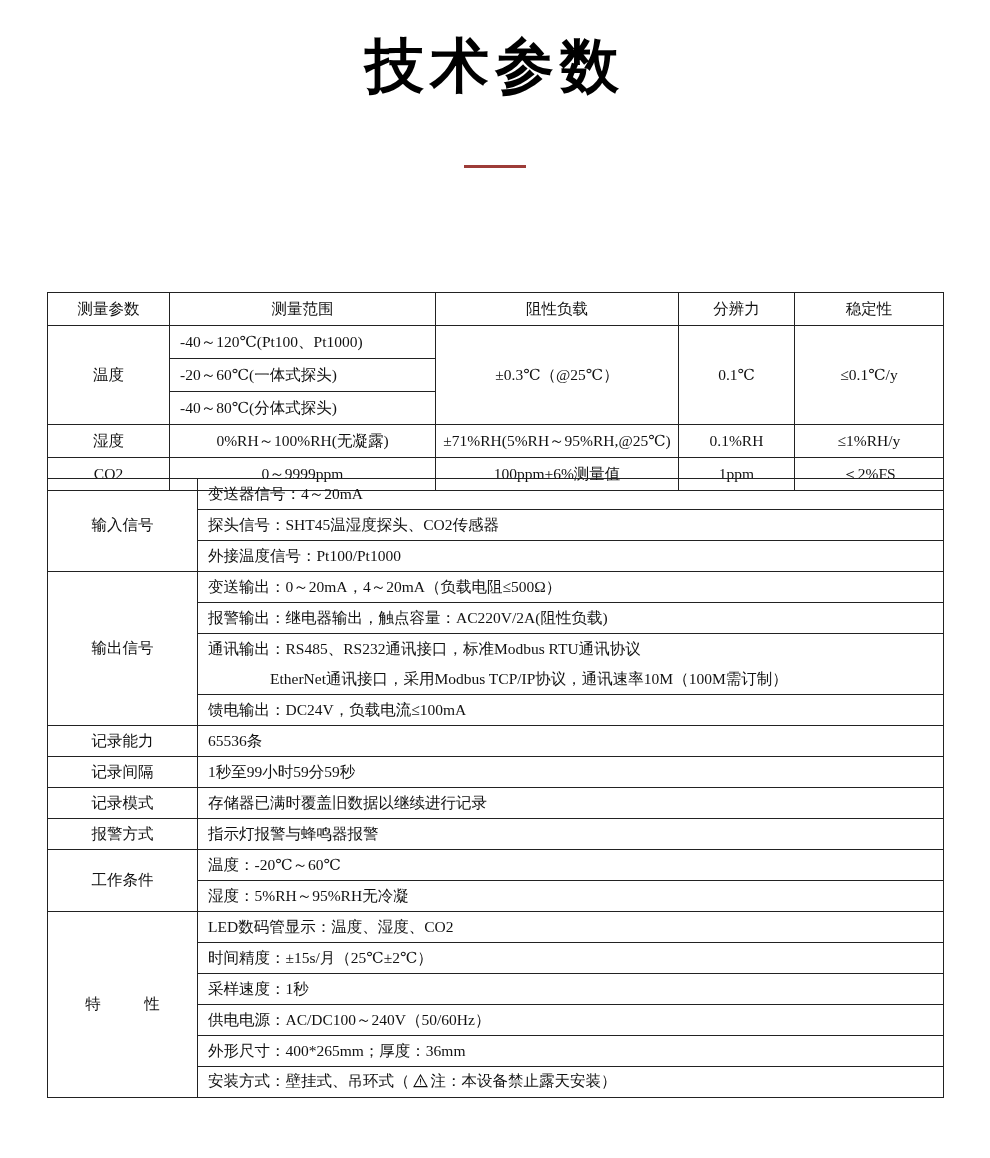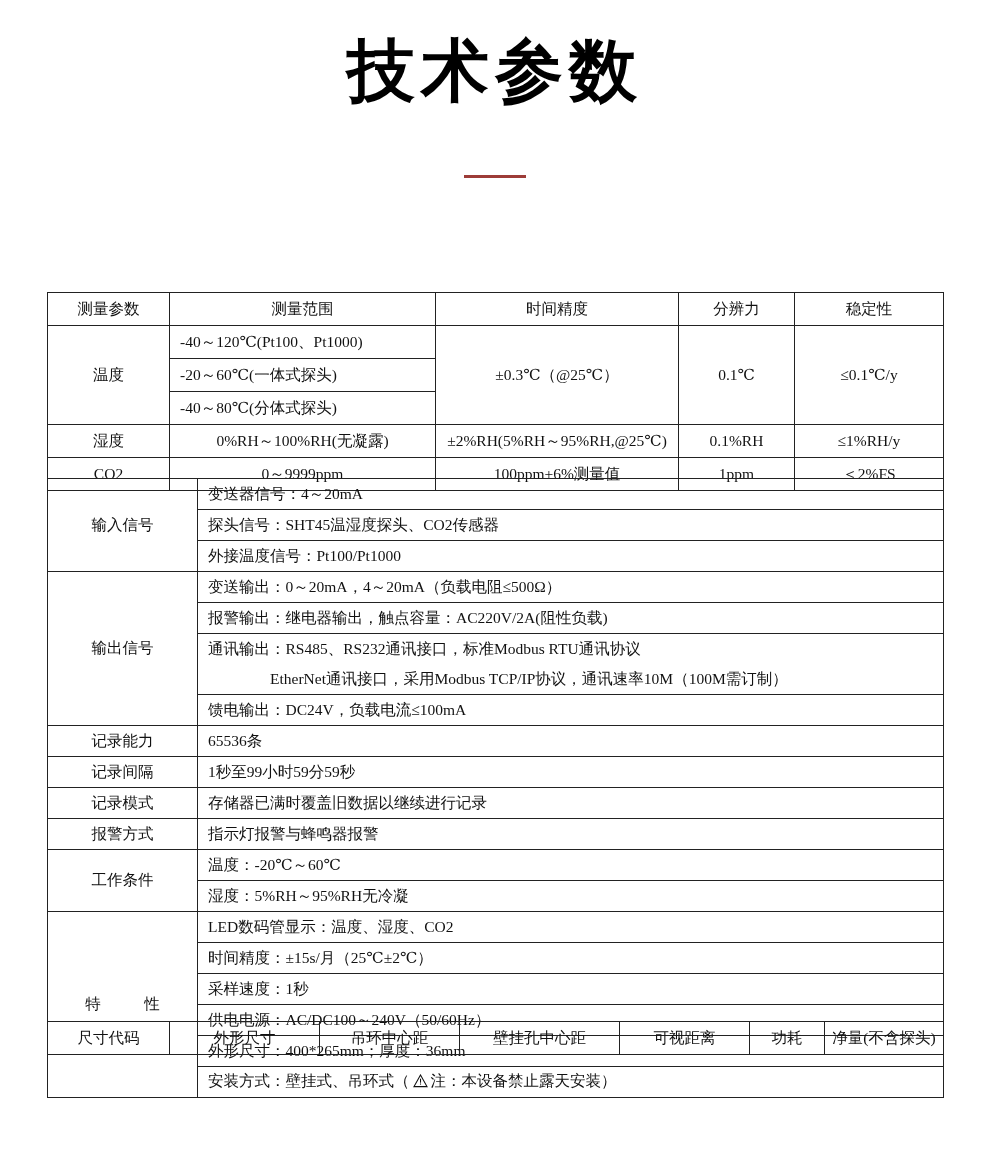--- a/index.html
+++ b/index.html
@@ -22,21 +22,21 @@
   }
 
   
   .title-block {
     text-align: center;
     padding-top: 34px;
   }
   .main-title {
     font-family: "DejaVu Sans", "Liberation Sans", sans-serif;
     font-weight: bold;
-    font-size: 68px;
+    font-size: 59px;
     letter-spacing: 6px;
     color: #000000;
     line-height: 1.1;
   }
   .title-rule {
     width: 62px;
     height: 3px;
     background: #9d3c38;
     margin: 66px auto 0 auto;
   }
@@ -138,21 +138,21 @@
         <col style="width:122px">
         <col style="width:266px">
         <col style="width:243px">
         <col style="width:116px">
         <col style="width:149px">
       </colgroup>
       <tbody>
         <tr>
           <td>测量参数</td>
           <td>测量范围</td>
-          <td>时间精度</td>
+          <td>阻性负载</td>
           <td>分辨力</td>
           <td>稳定性</td>
         </tr>
 
         <tr>
           <td rowspan="3">温度</td>
           <td class="range-cell">-40～120℃(Pt100、Pt1000)</td>
           <td rowspan="3">±0.3℃（@25℃）</td>
           <td rowspan="3">0.1℃</td>
           <td rowspan="3">≤0.1℃/y</td>
@@ -160,21 +160,21 @@
         <tr>
           <td class="range-cell">-20～60℃(一体式探头)</td>
         </tr>
         <tr>
           <td class="range-cell">-40～80℃(分体式探头)</td>
         </tr>
 
         <tr>
           <td>湿度</td>
           <td>0%RH～100%RH(无凝露)</td>
-          <td>±2%RH(5%RH～95%RH,@25℃)</td>
+          <td>±71%RH(5%RH～95%RH,@25℃)</td>
           <td>0.1%RH</td>
           <td>≤1%RH/y</td>
         </tr>
 
         <tr>
           <td>CO2</td>
           <td>0～9999ppm</td>
           <td>100ppm+6%测量值</td>
           <td>1ppm</td>
           <td>＜2%FS</td>
@@ -283,26 +283,17 @@
       <colgroup>
         <col style="width:122px">
         <col style="width:150px">
         <col style="width:140px">
         <col style="width:160px">
         <col style="width:130px">
         <col style="width:75px">
         <col style="width:119px">
       </colgroup>
       <tbody>
-        <tr>
-          <td>尺寸代码</td>
-          <td>外形尺寸</td>
-          <td>吊环中心距</td>
-          <td>壁挂孔中心距</td>
-          <td>可视距离</td>
-          <td>功耗</td>
-          <td>净量(不含探头)</td>
-        </tr>
       </tbody>
     </table>
   </div>
 
 </div>
 
 </body></html>

